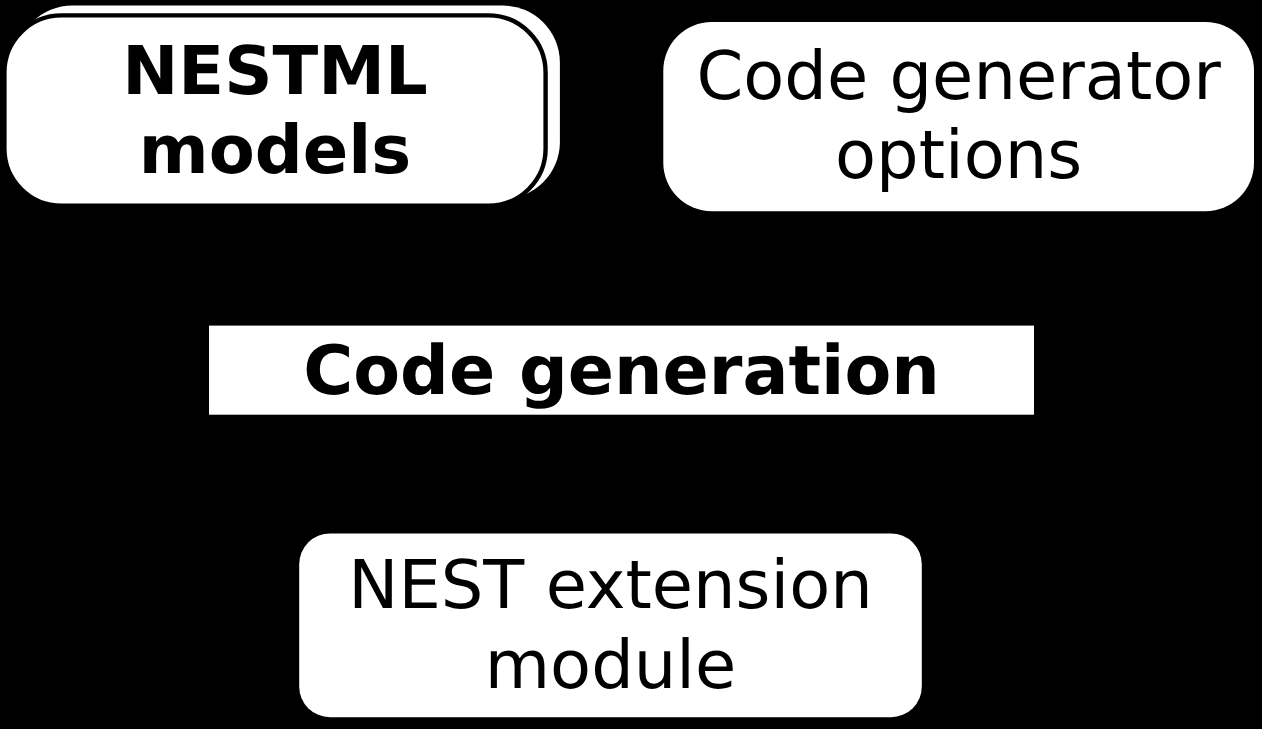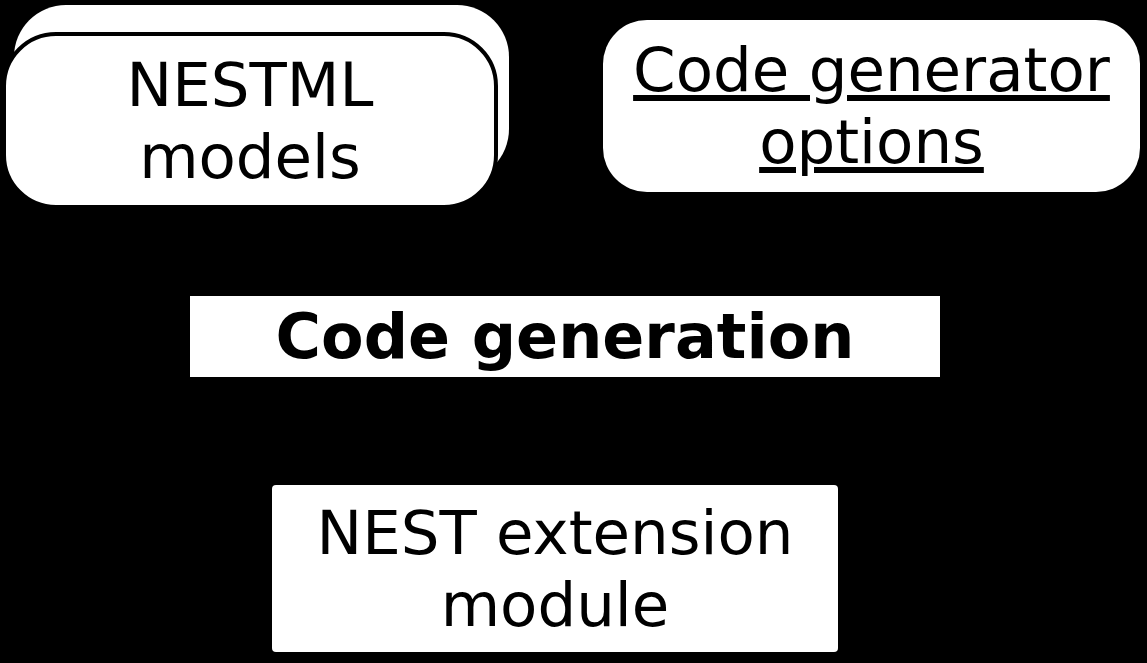--- a/index.html
+++ b/index.html
@@ -36,51 +36,51 @@
     position: absolute;
     left: 14px;
     top: 5px;
     width: 495px;
     height: 176px;
     border-radius: 52px;
     background: #ffffff;
   }
   .node-nestml-models {
     left: 2px;
-    top: 32px;
+    top: 12px;
     width: 496px;
     height: 177px;
     border-radius: 54px;
     border: 4px solid #000000;
+    font-weight: bold;
   }
   .node-code-generator-options {
     left: 603px;
     top: 20px;
     width: 537px;
     height: 172px;
     border-radius: 44px;
-    text-decoration: underline;
   }
   .node-code-generation {
     left: 190px;
     top: 296px;
     width: 750px;
     height: 81px;
     border-radius: 0;
   }
   .node-code-generation .node-label {
     font-size: 62px;
     font-weight: bold;
   }
   .node-nest-extension-module {
     left: 272px;
     top: 485px;
     width: 566px;
     height: 167px;
-    border-radius: 4px;
+    border-radius: 28px;
   }
 </style>
 </head>
 <body>
 
 <div class="canvas">
 
   <div class="stack-back"></div>
 
   <div class="node node-nestml-models">

